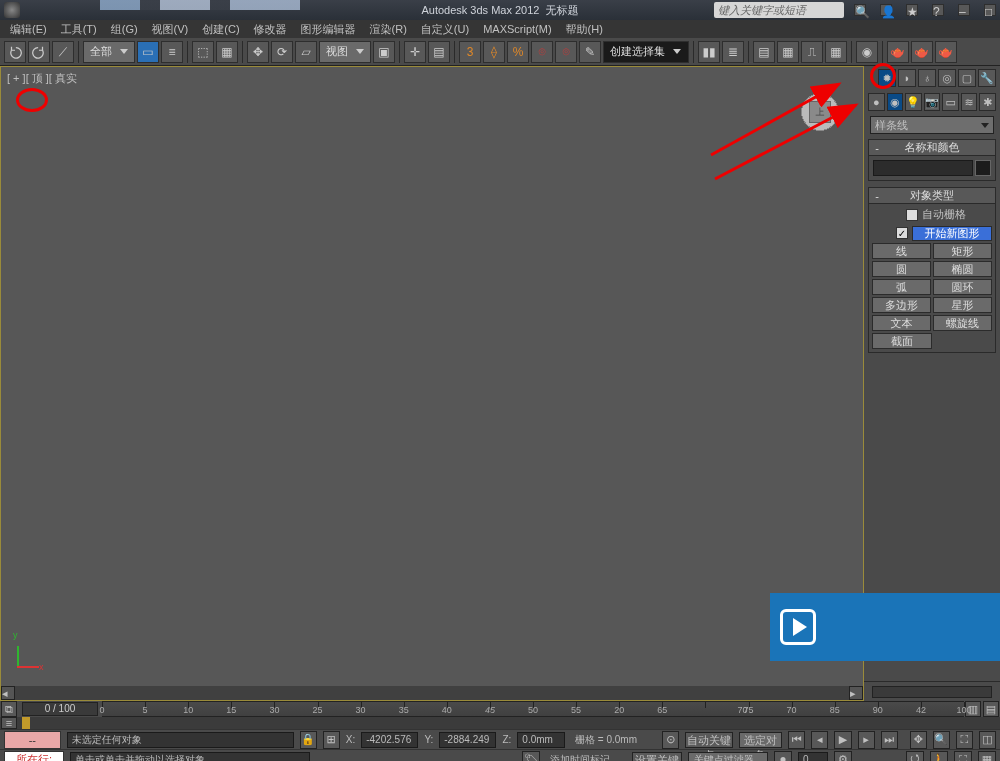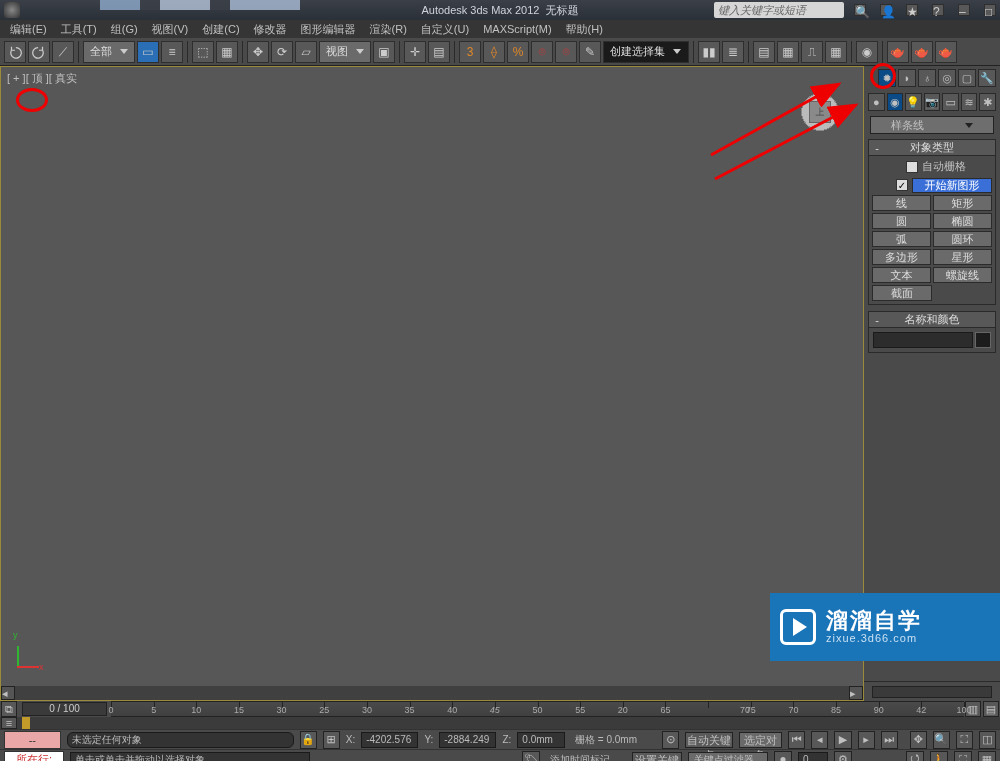--- a/index.html
+++ b/index.html
@@ -46,21 +46,21 @@
 .hscroll .track { flex:1; background:#404040; }
 
 
 .arrow-layer { position:absolute; inset:0; pointer-events:none; }
 
 
 .cmd-panel { width: 136px; background: #4a4a4a; display: flex; flex-direction: column; }
 .cmd-row { height: 24px; display: flex; align-items: center; justify-content: flex-end; gap: 2px; padding: 0 4px; }
 .cmd-ico { width: 18px; height: 18px; background:#585858; border:1px solid #2a2a2a; display:flex; align-items:center; justify-content:center; }
 .cmd-ico.sel { background:#0a4a86; }
-.cmd-dd { margin:2px 6px; height:18px; background:#6e6e6e; border:1px solid #222; display:flex; align-items:center; padding:0 20px; justify-content:space-between; }
+.cmd-dd { margin:2px 6px; height:18px; background:#6e6e6e; border:1px solid #222; display:flex; align-items:center; padding:0 4px; justify-content:space-between; }
 .cmd-dd .arrow { border-left:4px solid transparent; border-right:4px solid transparent; border-top:5px solid #222; }
 .rollout { margin: 3px 4px; border:1px solid #2a2a2a; }
 .rollout-hd { height:16px; display:flex; align-items:center; justify-content:center; background:#585858; border-bottom:1px solid #2a2a2a; font-size:11px; color:#ddd; }
 .rollout-hd::before { content:"-"; position:absolute; margin-left:-110px; }
 .rollout-bd { padding:3px; display:flex; flex-direction:column; gap:2px; }
 .chk-row { display:flex; align-items:center; justify-content:flex-end; height:16px; gap:4px; font-size:11px; }
 .chk { width:12px; height:12px; background:#ddd; border:1px solid #333; display:inline-flex; align-items:center; justify-content:center; font-size:10px; color:#000; }
 .chk-row .lbl { width:80px; text-align:center; background:#5a5a5a; border:1px solid #2b2b2b; height:15px; line-height:13px; }
 .chk-row .lbl.hl { background:#3a6fd8; color:#fff; }
 .btn-grid { display:grid; grid-template-columns:1fr 1fr; gap:2px; }
@@ -68,21 +68,21 @@
 .obj-btn.full { grid-column:1 / span 2; width:60px; }
 .name-row { display:flex; gap:2px; padding:4px; }
 .name-inp { flex:1; height:16px; background:#2c2c2c; border:1px solid #1a1a1a; }
 .swatch { width:16px; height:16px; background:#1c1c1c; border:1px solid #666; }
 
 
 .hl-ell { position:absolute; border:3px solid #e00; border-radius:50%; pointer-events:none; }
 
 
 .timeline { height: 16px; background: #4a4a4a; display: flex; align-items: center; }
-.timeline .slot { width: 85px; height:14px; background:#3a3a3a; border:1px solid #222; text-align:center; font-size:10px; color:#ccc; margin:0 4px; }
+.timeline .slot { width: 76px; height:14px; background:#3a3a3a; border:1px solid #222; text-align:center; font-size:10px; color:#ccc; margin:0 4px; }
 .timeline .ruler { flex:1; height:16px; background:linear-gradient(#4a4a4a,#404040); position:relative; border-top:1px solid #222; border-bottom:1px solid #222; }
 .timeline .ruler .tick { position:absolute; top:0; height:6px; width:1px; background:#222; }
 .timeline .ruler .lbl { position:absolute; top:3px; font-size:9px; color:#aaa; transform:translateX(-50%); }
 .time-ctrl { width:16px; height:16px; background:#585858; border:1px solid #222; margin:0 1px; display:flex; align-items:center; justify-content:center;}
 
 
 .status { height: 40px; background:#4a4a4a; display:flex; flex-direction:column; }
 .status-row { flex:1; display:flex; align-items:center; gap:6px; padding:0 4px; border-top:1px solid #333; }
 .pinkbox { width:60px; height:18px; background:#e9a7a7; border:1px solid #333; color:#333; display:flex; align-items:center; justify-content:center; font-size:11px; }
 .s-field { height:16px; background:#333; border:1px solid #1a1a1a; padding:0 4px; display:flex; align-items:center; font-size:10px; color:#bbb; }
@@ -247,20 +247,28 @@
       <div class="cmd-ico">📷</div>
       <div class="cmd-ico">▭</div>
       <div class="cmd-ico">≋</div>
       <div class="cmd-ico">✱</div>
       <div class="hl-ell" style="top:22px; left:16px; width:32px; height:24px;"></div>
     </div>
 
     <div class="cmd-dd">
       <span>样条线</span>
       <span class="arrow"></span>
+    </div>
+
+    <div class="rollout">
+      <div class="rollout-hd">名称和颜色</div>
+      <div class="name-row">
+        <div class="name-inp"></div>
+        <div class="swatch"></div>
+      </div>
     </div>
 
     <div class="rollout">
       <div class="rollout-hd">对象类型</div>
       <div class="rollout-bd">
         <div class="chk-row">
           <span class="chk"></span>
           <span class="lbl" style="background:transparent;border:none;text-align:left;width:70px;">自动栅格</span>
         </div>
         <div class="chk-row">
@@ -275,40 +283,28 @@
           <div class="obj-btn">弧</div>
           <div class="obj-btn">圆环</div>
           <div class="obj-btn">多边形</div>
           <div class="obj-btn">星形</div>
           <div class="obj-btn">文本</div>
           <div class="obj-btn">螺旋线</div>
           <div class="obj-btn full">截面</div>
         </div>
       </div>
     </div>
-
-    <div class="rollout">
-      <div class="rollout-hd">名称和颜色</div>
-      <div class="name-row">
-        <div class="name-inp"></div>
-        <div class="swatch"></div>
-      </div>
-    </div>
     <div style="flex:1;"></div>
     <div style="height:20px; display:flex; align-items:center; justify-content:center; border-top:1px solid #2a2a2a;">
       <div style="width:120px; height:12px; background:#3a3a3a;border:1px solid #222;"></div>
     </div>
   </div>
 
   <div class="watermark">
     <div class="play"></div>
-    <div>
-      <div class="txt1">溜溜自学</div>
-      <div class="txt2">zixue.3d66.com</div>
-    </div>
   </div>
 </div>
 
 <div class="timeline">
   <div class="time-ctrl">⧉</div>
   <div class="slot">0 / 100</div>
   <div class="ruler" id="ruler">
       <div class="tick" style="left: 0%;"></div>
       <div class="lbl" style="left: 0%;">0</div>
       <div class="tick" style="left: 5%;"></div>
@@ -358,21 +354,21 @@
 
 <div class="timeline" style="height:12px;background:#3b3b3b;">
   <div class="time-ctrl" style="height:12px;">≡</div>
   <div style="width:8px;height:12px;background:#c29a2a;margin-left:4px;"></div>
   <div style="flex:1;"></div>
 </div>
 
 <div class="status">
   <div class="status-row">
     <div class="pinkbox">--</div>
-    <div class="s-field" style="width:240px;border-radius:6px;">未选定任何对象</div>
+    <div class="s-field" style="width:240px;">未选定任何对象</div>
     <div class="s-btn">🔒</div>
     <div class="s-btn">⊞</div>
     <span class="s-label">X:</span>
     <div class="s-field" style="width:60px;">-4202.576</div>
     <span class="s-label">Y:</span>
     <div class="s-field" style="width:60px;">-2884.249</div>
     <span class="s-label">Z:</span>
     <div class="s-field" style="width:50px;">0.0mm</div>
     <div class="s-field" style="width:90px;border:none;background:transparent;">栅格 = 0.0mm</div>
     <div class="s-btn">⊙</div>

